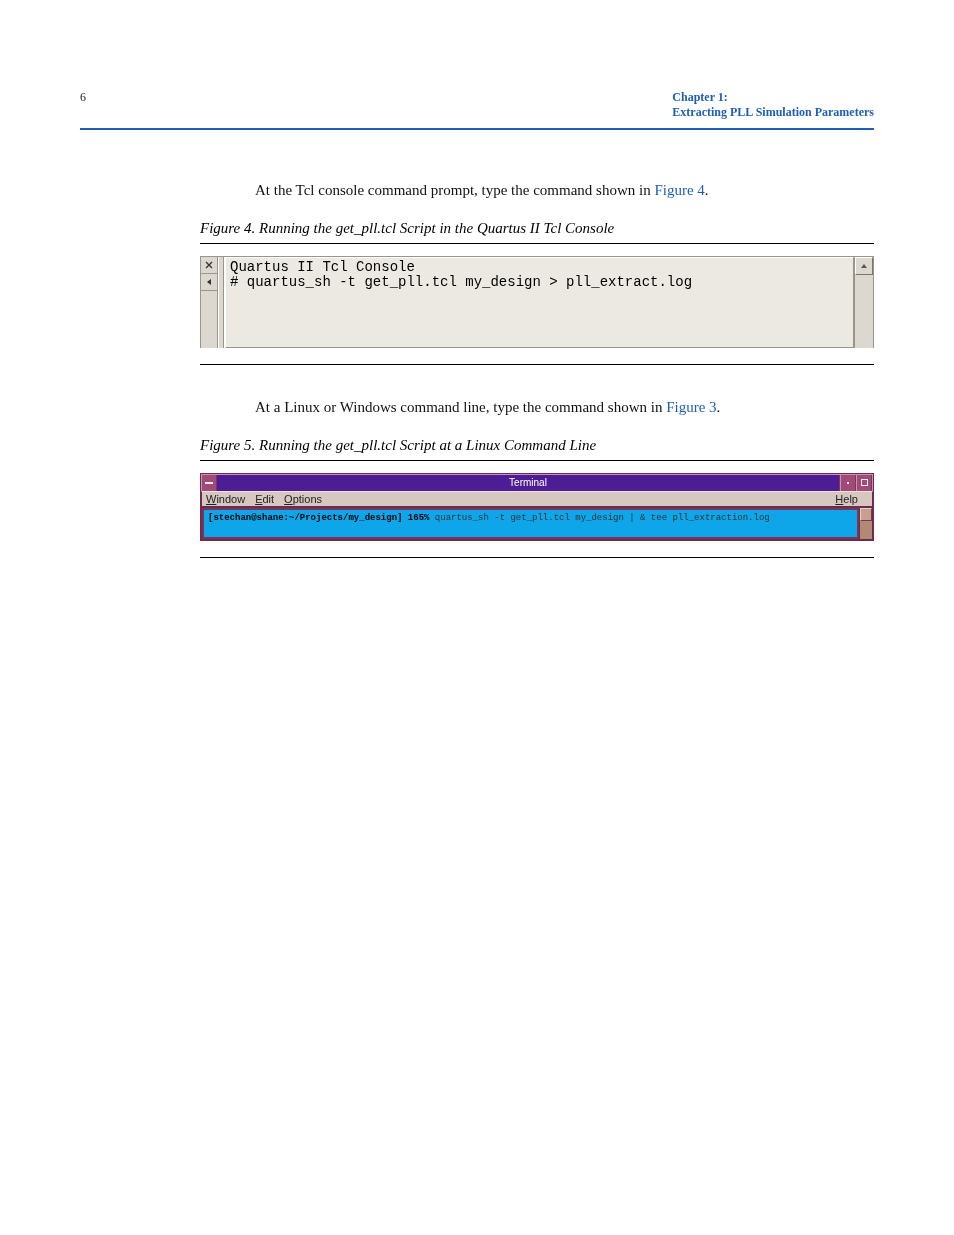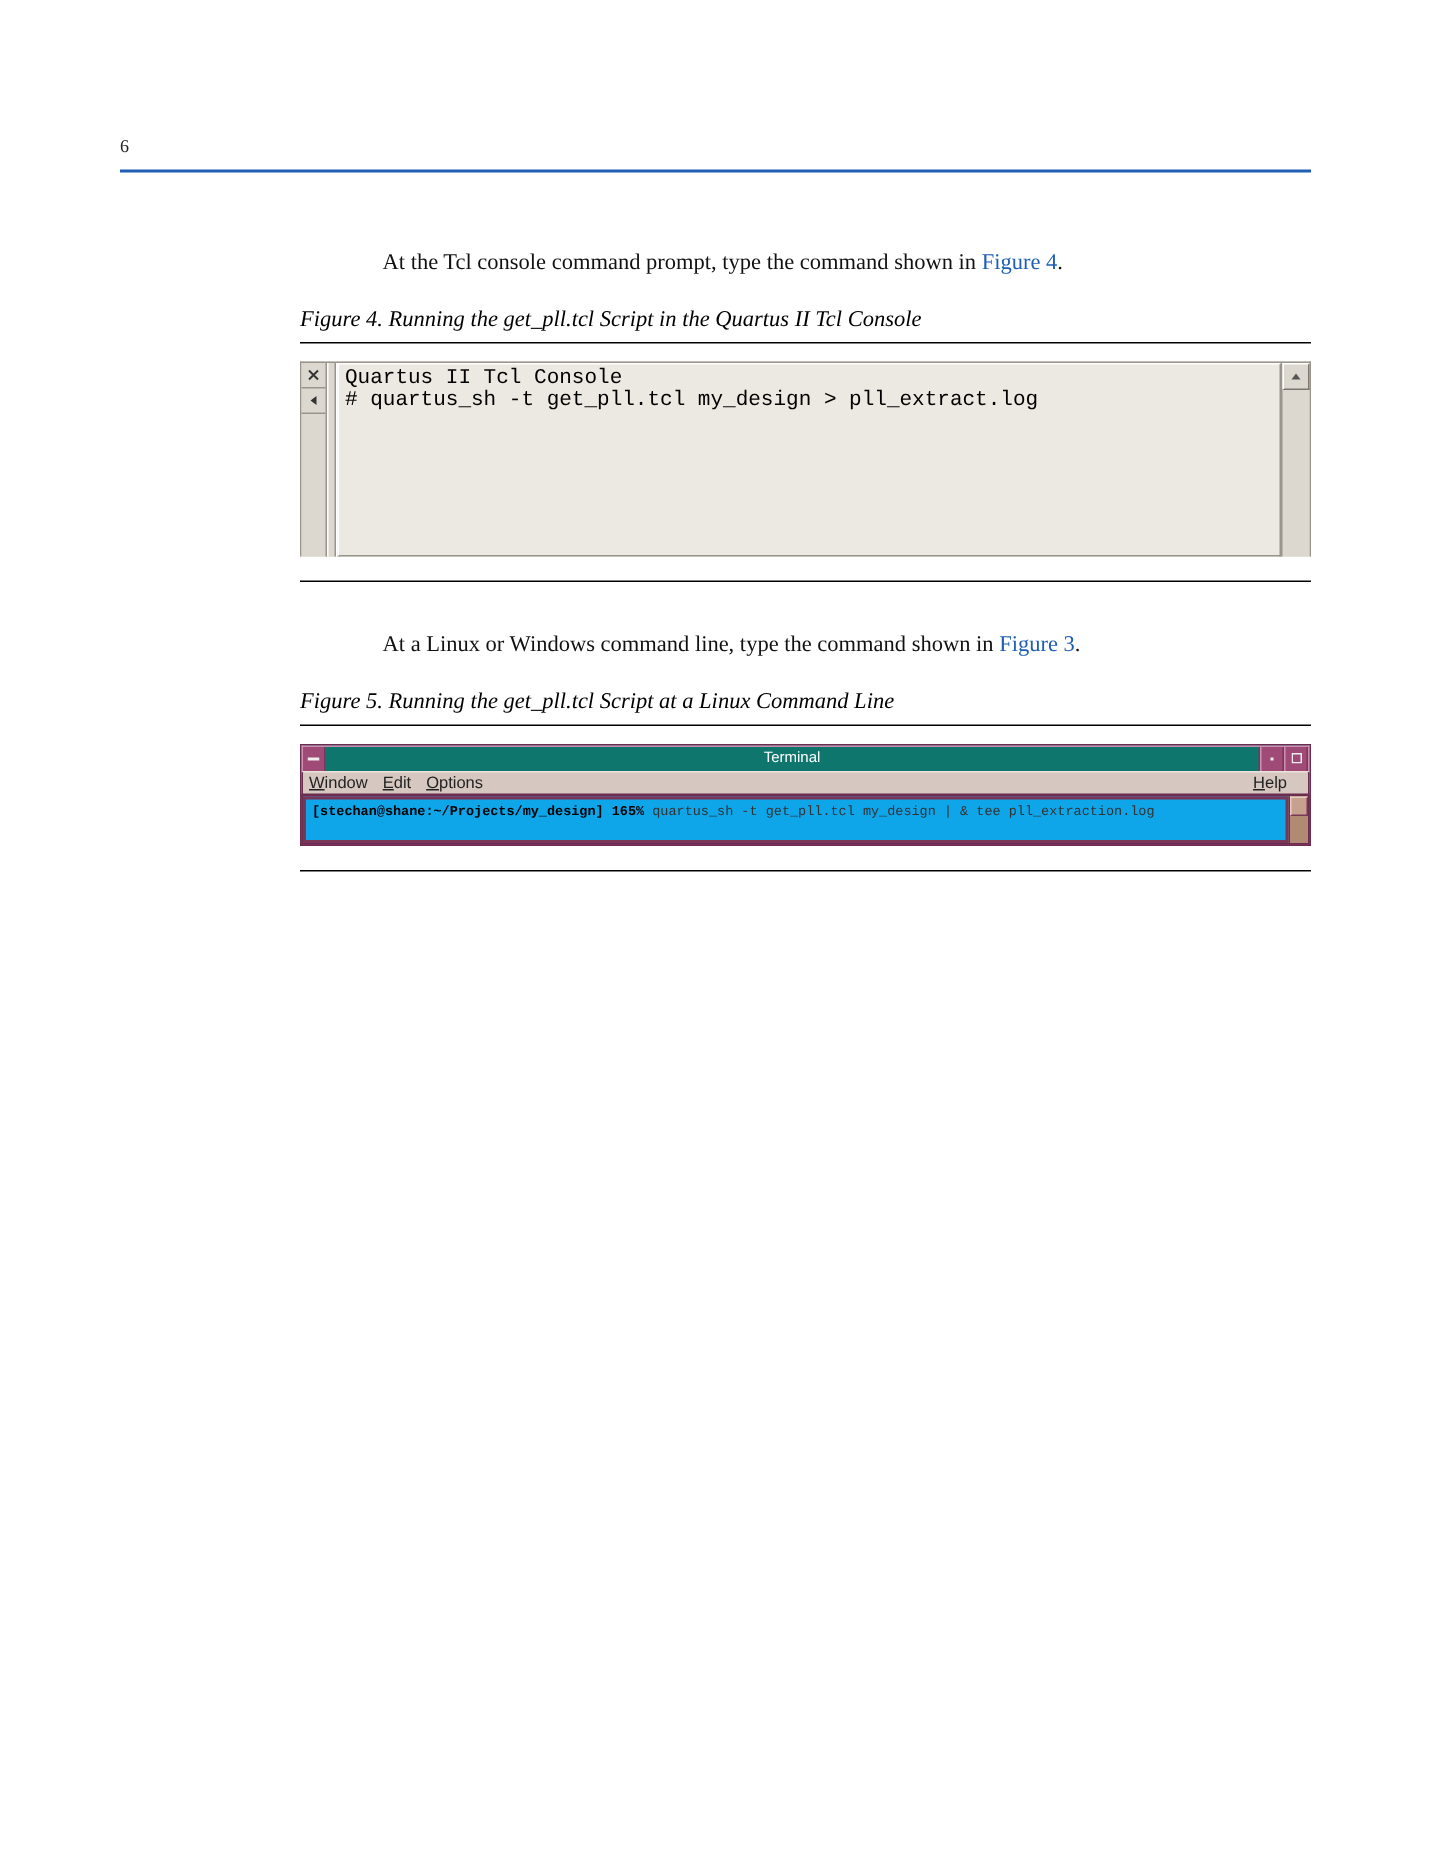--- a/index.html
+++ b/index.html
@@ -46,21 +46,21 @@
     border: none;
     border-top: 1px solid #000;
     margin: 0 0 0 120px;
   }
   .hr-gap-small { margin-top: 16px; }
   .hr-gap-med { margin-top: 6px; }
 
   
   .fig4 {
     margin: 12px 0 8px 120px;
-    height: 130px;
+    height: 92px;
     display: flex;
     background: #dcd8d0;
     border: 1px solid #9a958c;
     border-bottom: none;
     box-sizing: border-box;
   }
   .fig4 .leftcol {
     width: 16px;
     background: #dcd8d0;
     border-right: 1px solid #9a958c;
@@ -118,21 +118,21 @@
   .fig4 .scroll .track { flex: 1; }
 
   
   .fig5 {
     margin: 12px 0 8px 120px;
     border: 1px solid #6b2d4f;
     background: #9e3d6e;
     font-family: Arial, sans-serif;
   }
   .fig5 .titlebar {
-    background: #0f766e;
+    background: #4c1d95;
     border: 1px solid #cf8fb1;
     border-bottom: none;
     height: 16px;
     display: flex;
     align-items: stretch;
     color: #fff;
     font-size: 10px;
   }
   .fig5 .titlebar .tb-btn {
     width: 14px;
@@ -193,20 +193,24 @@
   }
   .fig5 .term-scroll .strack{flex:1;}
 </style>
 </head>
 <body>
 
 <div class="page">
 
   <div class="top-header">
     <span>6</span>
+    <span class="right">
+      <span>Chapter 1:</span><br>
+      <span>Extracting PLL Simulation Parameters</span>
+    </span>
   </div>
 
   <p class="body-text">
     <span>At the Tcl console command prompt, type the command shown in </span><a href="#">Figure 4</a><span>.</span>
   </p>
 
   <div class="fig-caption">Figure 4. Running the get_pll.tcl Script in the Quartus II Tcl Console</div>
   <hr class="hr-thin hr-gap-med">
 
   <div class="fig4">

